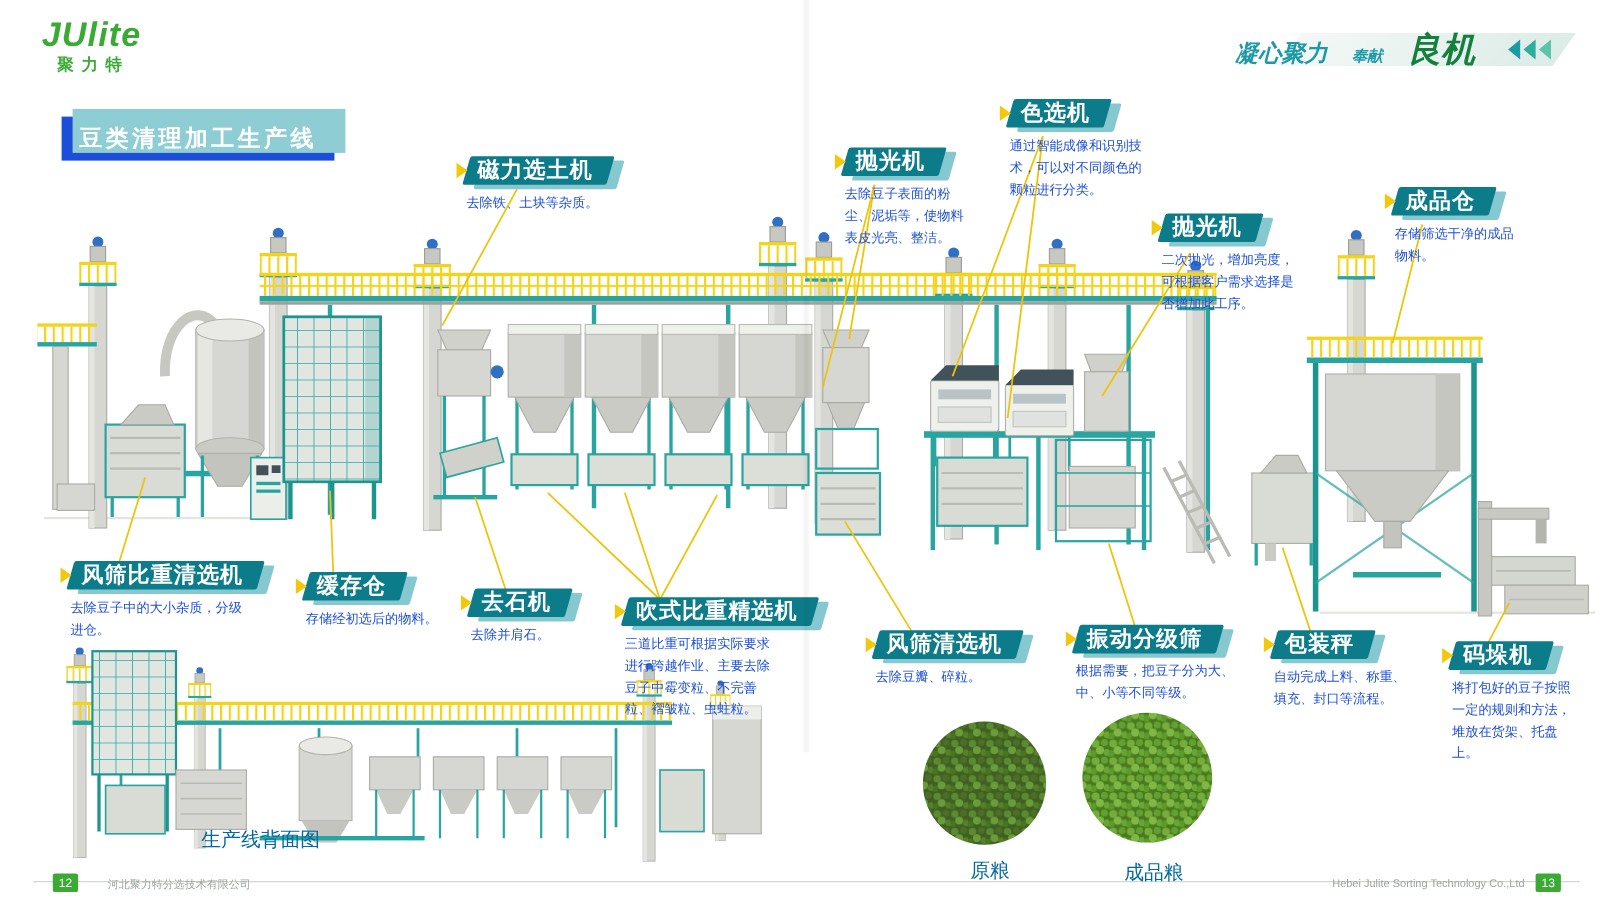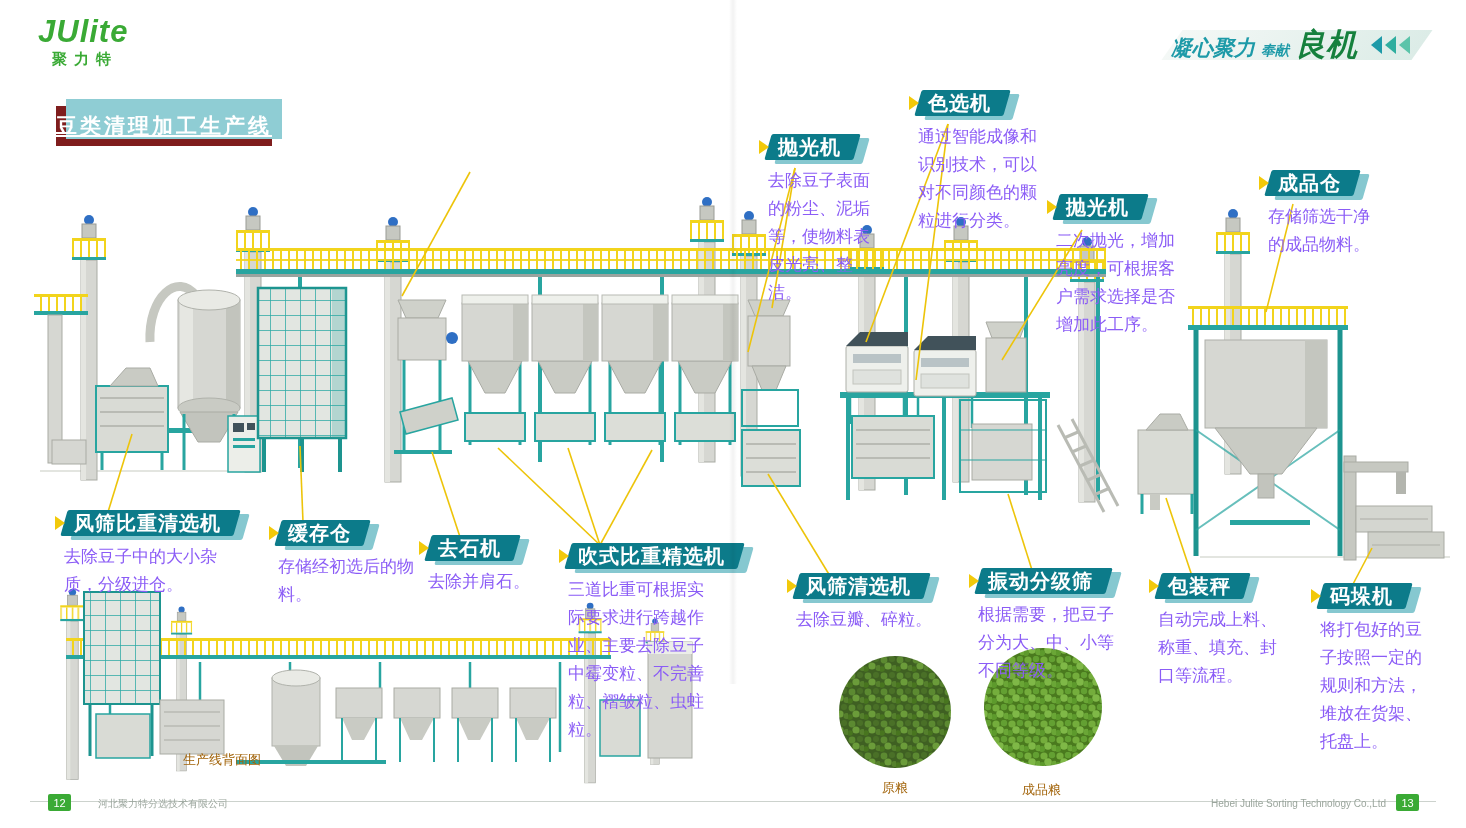--- a/index.html
+++ b/index.html
@@ -6,52 +6,52 @@
   html,body{width:1466px;height:828px;}
   body{position:relative;background:#ffffff;font-family:"Liberation Sans","DejaVu Sans",sans-serif;overflow:hidden;}
   .stage{position:absolute;left:0;top:0;width:1466px;height:684px;}
 
   
   .logo{position:absolute;left:38px;top:16px;color:#3aaa35;z-index:5;}
   .logo-en{font-size:31px;font-weight:800;font-style:italic;letter-spacing:1px;line-height:1;}
   .logo-cn{font-size:15px;font-weight:700;letter-spacing:7px;margin-left:14px;margin-top:3px;}
   .swoosh{position:absolute;right:44px;top:30px;width:250px;height:30px;
           background:linear-gradient(90deg,#f4f8f6,#dcece7);transform:skewX(-35deg);z-index:4;}
-  .slogan{position:absolute;right:56px;top:24px;display:flex;align-items:baseline;gap:6px;
+  .slogan{position:absolute;right:56px;top:24px;display:flex;align-items:baseline;gap:22px;
           color:#1d9aa8;z-index:5;font-style:italic;}
   .slogan .s1{font-size:21px;font-weight:700;}
   .slogan .s2{font-size:14px;font-weight:700;}
   .slogan .s3{font-size:31px;font-weight:800;color:#15803d;}
   .chevs{display:flex;gap:3px;margin-left:8px;align-self:center;}
   .chev{width:0;height:0;border-top:9px solid transparent;border-bottom:9px solid transparent;border-right:11px solid #1d9aa8;}
   .chev:nth-child(2){border-right-color:#2fae9f;}
   .chev:nth-child(3){border-right-color:#5cc4aa;}
 
   
-  .title-banner{position:absolute;left:56px;top:106px;z-index:6;background:#7f1d1d;color:#fff;
-                font-size:21px;font-weight:700;letter-spacing:3px;padding:6px 0;text-decoration:underline;}
+  .title-banner{position:absolute;left:56px;top:106px;z-index:6;background:#1d4ed8;color:#fff;
+                font-size:21px;font-weight:700;letter-spacing:3px;padding:6px 16px;}
   .title-banner::after{content:"";position:absolute;left:10px;top:-7px;width:100%;height:100%;
                 background:#8fcdd4;z-index:-1;}
 
   
   .illustration{position:absolute;left:0;top:0;z-index:1;}
 
   
   .callout{position:absolute;z-index:6;}
   .banner{position:relative;display:inline-block;color:#fff;font-weight:700;font-size:20px;
           line-height:26px;padding:0 16px 0 10px;white-space:nowrap;letter-spacing:1px;}
   .banner::before{content:"";position:absolute;inset:0;background:#0c7b8a;transform:skewX(-16deg);
           border-radius:2px;z-index:-1;}
   .banner::after{content:"";position:absolute;top:4px;left:10px;right:-9px;bottom:-4px;background:#86c8d0;
           transform:skewX(-16deg);border-radius:2px;z-index:-2;}
   .tip{position:absolute;left:-9px;top:6px;width:0;height:0;border-top:7px solid transparent;
        border-bottom:7px solid transparent;border-left:10px solid #f2c90a;}
-  .desc{margin-top:7px;font-size:17px;line-height:1.65;color:#8b5cf6;}
-
-  .caption{position:absolute;font-size:13px;color:#a16207;z-index:6;}
+  .desc{margin-top:7px;font-size:12px;line-height:1.65;color:#1d4ed8;}
+
+  .caption{position:absolute;font-size:18px;color:#0369a1;z-index:6;}
 
   
   .footer-line{position:absolute;left:30px;right:30px;top:801px;height:1px;background:#ccd2cd;z-index:5;}
   .pagebox{position:absolute;width:23px;height:17px;background:#3aaa35;color:#fff;font-size:11px;
            font-weight:400;display:flex;align-items:center;justify-content:center;border-radius:2px;z-index:6;}
   .pagebox.pleft{left:48px;top:794px;}
   .pagebox.pright{left:1396px;top:794px;}
   .company-left{position:absolute;left:76px;top:797px;font-size:10px;color:#9aa59c;z-index:6;margin-left:22px;}
   .company-right{position:absolute;right:80px;top:798px;font-size:10px;color:#9aa59c;z-index:6;}
 
@@ -338,20 +338,24 @@
       <path d="M600 545 L498 448"></path>
       <path d="M600 545 L568 448"></path>
       <path d="M600 545 L652 450"></path>
       <path d="M830 576 L768 474"></path>
       <path d="M1032 570 L1008 494"></path>
       <path d="M1192 576 L1166 498"></path>
       <path d="M1352 586 L1372 548"></path>
     </g>
   </svg>
 
+  <div class="callout" style="left:424px;top:142px;width:150px">
+    <div class="banner"><span class="tip"></span><span>磁力选土机</span></div>
+    <div class="desc">去除铁、土块等杂质。</div>
+  </div>
 
   <div class="callout" style="left:768px;top:134px;width:116px">
     <div class="banner"><span class="tip"></span><span>抛光机</span></div>
     <div class="desc">去除豆子表面的粉尘、泥垢等，使物料表皮光亮、整洁。</div>
   </div>
 
   <div class="callout" style="left:918px;top:90px;width:128px">
     <div class="banner"><span class="tip"></span><span>色选机</span></div>
     <div class="desc">通过智能成像和识别技术，可以对不同颜色的颗粒进行分类。</div>
   </div>

